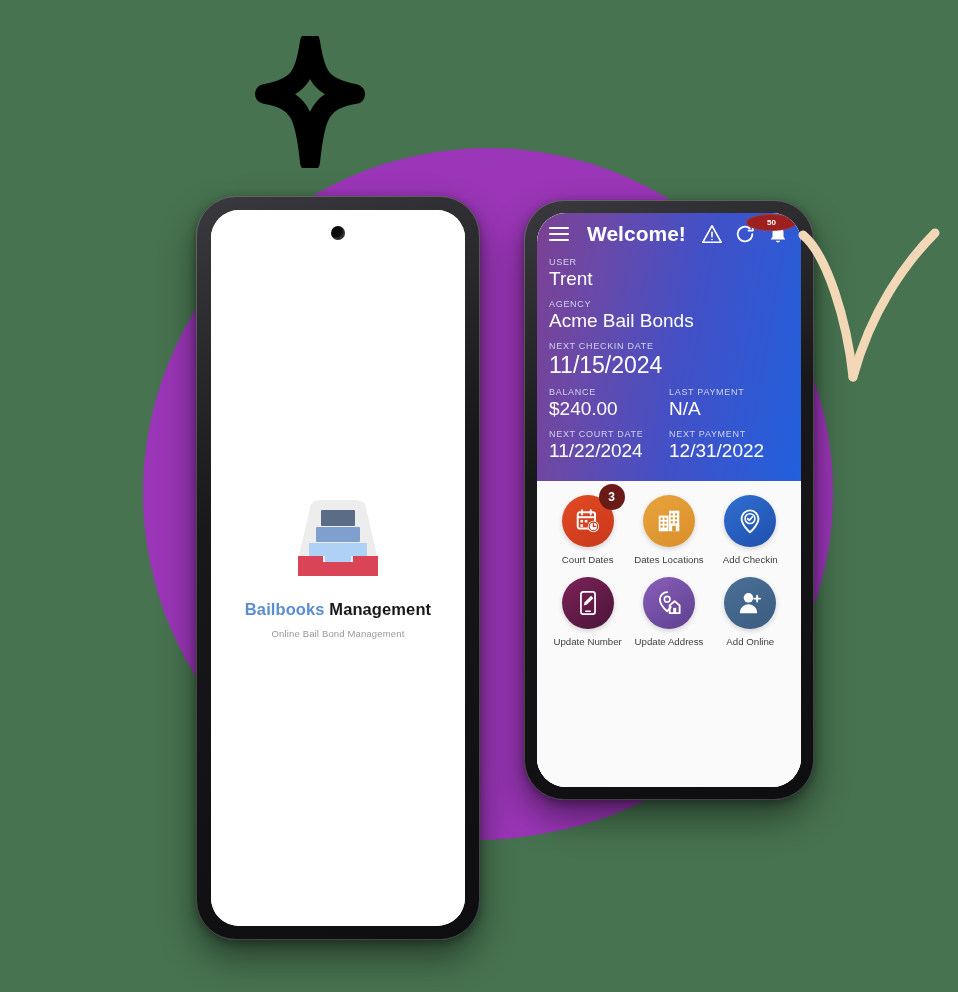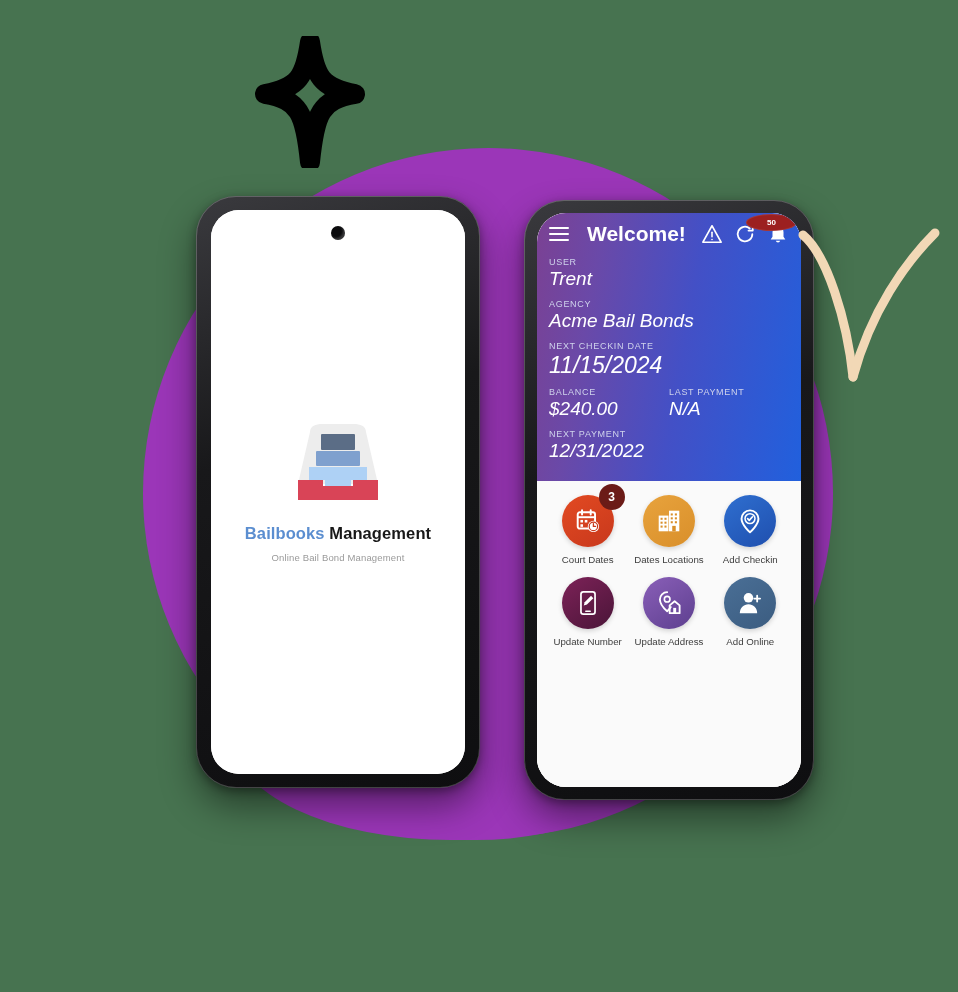--- a/index.html
+++ b/index.html
@@ -41,21 +41,21 @@
     border-radius:40px;
     background:#1c1c1e;
     box-shadow:0 18px 36px rgba(0,0,0,.45), 0 3px 10px rgba(0,0,0,.35);
   }
   .phone::after{
     content:"";position:absolute;inset:0;border-radius:40px;
     border:1px solid rgba(255,255,255,.22);
     pointer-events:none;
   }
   .phone-left{
-    left:196px;top:196px;width:284px;height:592px;
+    left:196px;top:196px;width:284px;height:744px;
     z-index:3;
     background:linear-gradient(160deg,#3a3a3e 0%,#18181a 40%,#0e0e10 100%);
   }
   .phone-right{
     left:524px;top:200px;width:290px;height:600px;
     z-index:4;
     background:linear-gradient(160deg,#3a3a3e 0%,#18181a 40%,#0e0e10 100%);
   }
   .screen{
     position:absolute;overflow:hidden;background:#fff;
@@ -97,21 +97,21 @@
   .appbar .spacer{flex:1;}
   .ic{width:22px;height:22px;margin-left:11px;position:relative;cursor:pointer;}
   .badge{
     position:absolute;right:-8px;top:-9px;min-width:17px;height:17px;
     border-radius:50%;background:#9c2020;color:#fff;font-size:8px;
     display:flex;align-items:center;justify-content:center;font-weight:bold;
     border:1px solid rgba(255,255,255,.1);padding:0 20px;box-sizing:border-box;
   }
   .fields{padding:2px 12px 0 12px;}
   .lbl{font-size:9px;letter-spacing:.7px;color:#cfd3ec;margin-bottom:1px;text-transform:uppercase;}
-  .val{font-size:19px;line-height:1.15;margin-bottom:9px;font-weight:400;font-style:italic;}
+  .val{font-size:19px;line-height:1.15;margin-bottom:9px;font-weight:400;}
   .val.big{font-size:23px;}
   .row2{display:flex;}
   .row2 > div{flex:1;}
 
   
   .grid{
     flex:1;background:#fafafa;padding:14px 10px 0 10px;
     display:flex;flex-wrap:wrap;align-content:flex-start;
   }
   .tile{
@@ -223,20 +223,24 @@
                 <div class="val">$240.00</div>
               </div>
               <div>
                 <div class="lbl">LAST PAYMENT</div>
                 <div class="val">N/A</div>
               </div>
             </div>
 
             <div class="row2">
               <div>
+                <div class="lbl">NEXT COURT DATE</div>
+                <div class="val">11/22/2024</div>
+              </div>
+              <div>
                 <div class="lbl">NEXT PAYMENT</div>
                 <div class="val">12/31/2022</div>
               </div>
             </div>
           </div>
         </div>
 
         <div class="grid" id="tile-grid">
             <div class="tile">
               <div class="circ" style="background: linear-gradient(145deg, rgb(226, 74, 34), rgb(200, 56, 28));">

